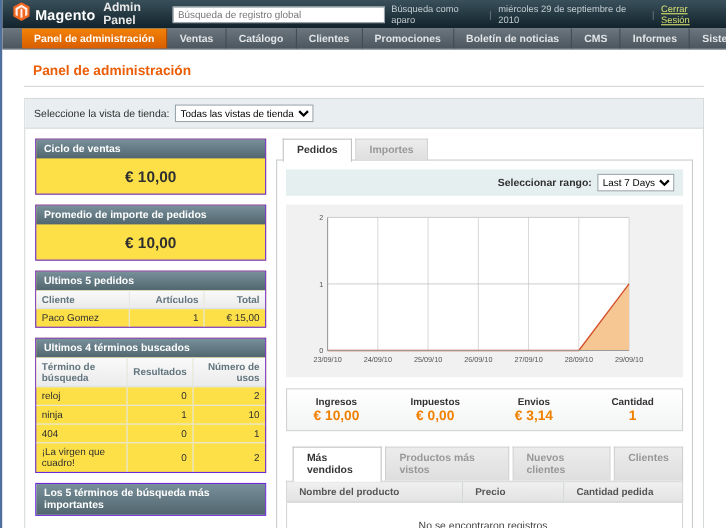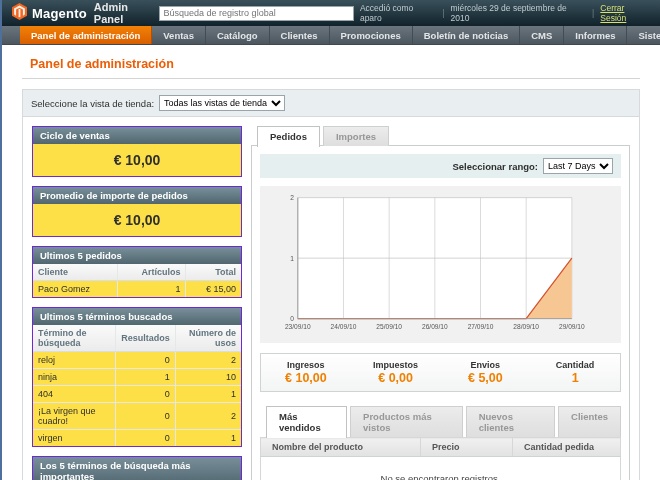--- a/index.html
+++ b/index.html
@@ -146,21 +146,21 @@
         <polygon points="7.5,0 15,4.2 15,12.8 7.5,17 0,12.8 0,4.2" fill="#f26822"></polygon>
         <polygon points="7.5,2.4 12.9,5.4 12.9,11.6 10.9,12.8 10.9,6.6 7.5,4.7 4.1,6.6 4.1,12.8 2.1,11.6 2.1,5.4" fill="#ffffff" opacity="0.9"></polygon>
         <rect x="6.6" y="5.9" width="1.8" height="8.2" fill="#ffffff" opacity="0.9"></rect>
       </svg>
     </span>
     <span class="brand-name">Magento</span>
     <span class="brand-suffix">Admin Panel</span>
   </div>
   <div class="top-right">
     <input class="global-search" type="text" placeholder="Búsqueda de registro global" style="">
-    <span class="session-info">Accedió como aparo</span>
+    <span class="session-info">Búsqueda como aparo</span>
     <span class="sep">|</span>
     <span class="session-info">miércoles 29 de septiembre de 2010</span>
     <span class="sep">|</span>
     <span class="logout-link">Cerrar Sesión</span>
   </div>
 </div>
 
 <div class="nav-bar">
   <div class="nav-item active">Panel de administración</div>
   <div class="nav-item">Ventas</div>
@@ -215,21 +215,21 @@
               <tr>
                 <td>Paco Gomez</td>
                 <td class="r">1</td>
                 <td class="r">€ 15,00</td>
               </tr>
             </tbody>
         </table>
       </div>
 
       <div class="card">
-        <div class="card-head">Ultimos 5 términos buscados</div>
+        <div class="card-head">Ultimos 4 términos buscados</div>
         <table class="mini">
           <thead>
               <tr>
                 <th>Término de búsqueda</th>
                 <th class="r">Resultados</th>
                 <th class="r">Número de usos</th>
               </tr>
             </thead>
           <tbody>
               <tr>
@@ -244,25 +244,20 @@
               </tr>
               <tr>
                 <td>404</td>
                 <td class="r">0</td>
                 <td class="r">1</td>
               </tr>
               <tr>
                 <td>¡La virgen que cuadro!</td>
                 <td class="r">0</td>
                 <td class="r">2</td>
-              </tr>
-              <tr>
-                <td>virgen</td>
-                <td class="r">0</td>
-                <td class="r">1</td>
               </tr>
             </tbody>
         </table>
       </div>
 
       <div class="card">
         <div class="card-head">Los 5 términos de búsqueda más importantes</div>
 
       </div>
 
@@ -317,21 +312,21 @@
           <div class="stat">
             <div class="stat-label">Ingresos</div>
             <div class="stat-value">€ 10,00</div>
           </div>
           <div class="stat">
             <div class="stat-label">Impuestos</div>
             <div class="stat-value">€ 0,00</div>
           </div>
           <div class="stat">
             <div class="stat-label">Envios</div>
-            <div class="stat-value">€ 5,00</div>
+            <div class="stat-value">€ 3,14</div>
           </div>
           <div class="stat">
             <div class="stat-label">Cantidad</div>
             <div class="stat-value">1</div>
           </div>
         </div>
 
         <div class="tab-row bottom-tabs">
           <div class="tab active">Más vendidos</div>
           <div class="tab">Productos más vistos</div>

